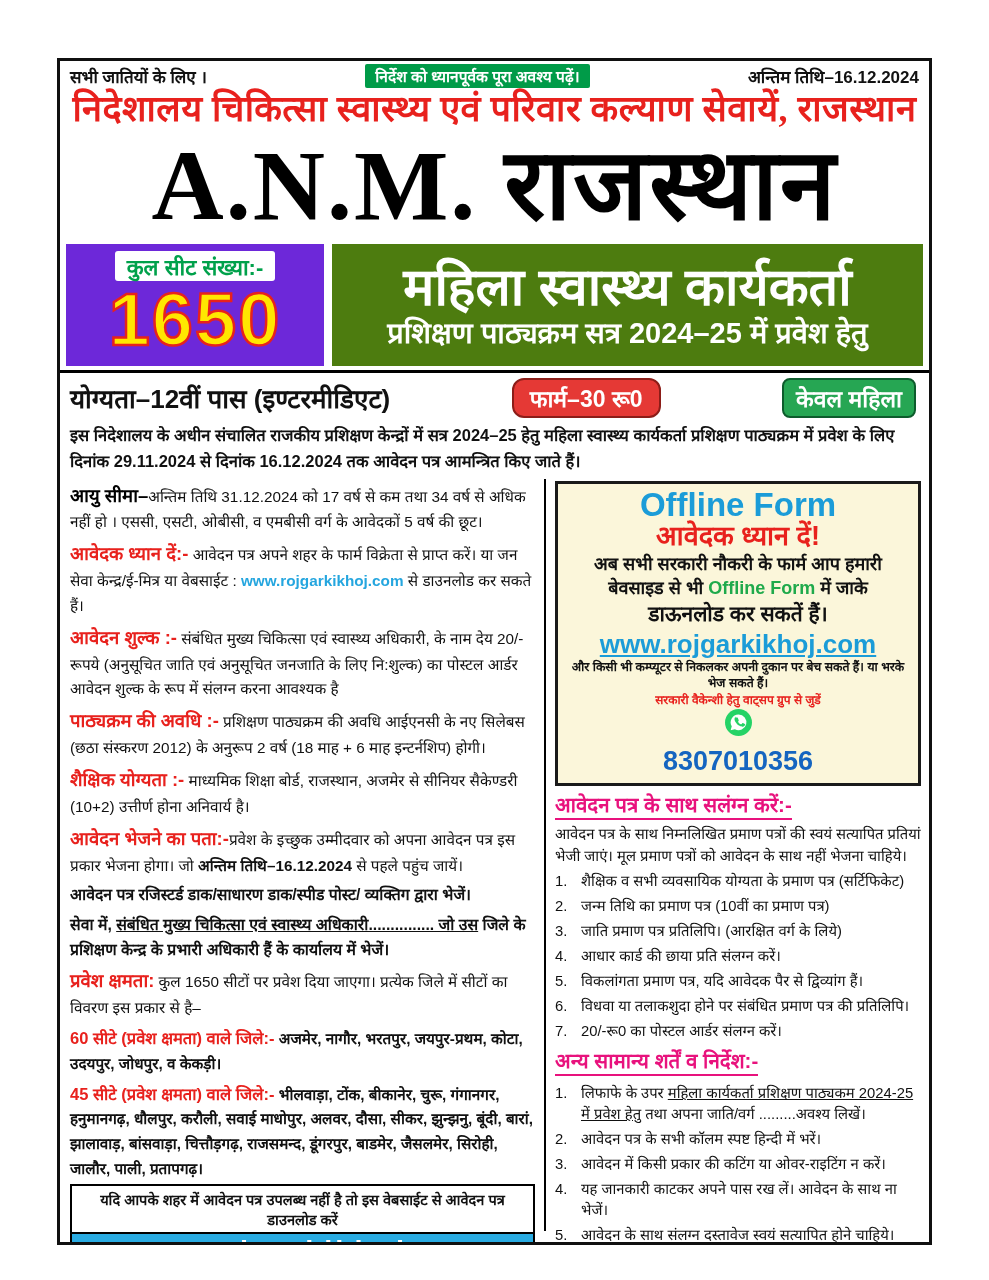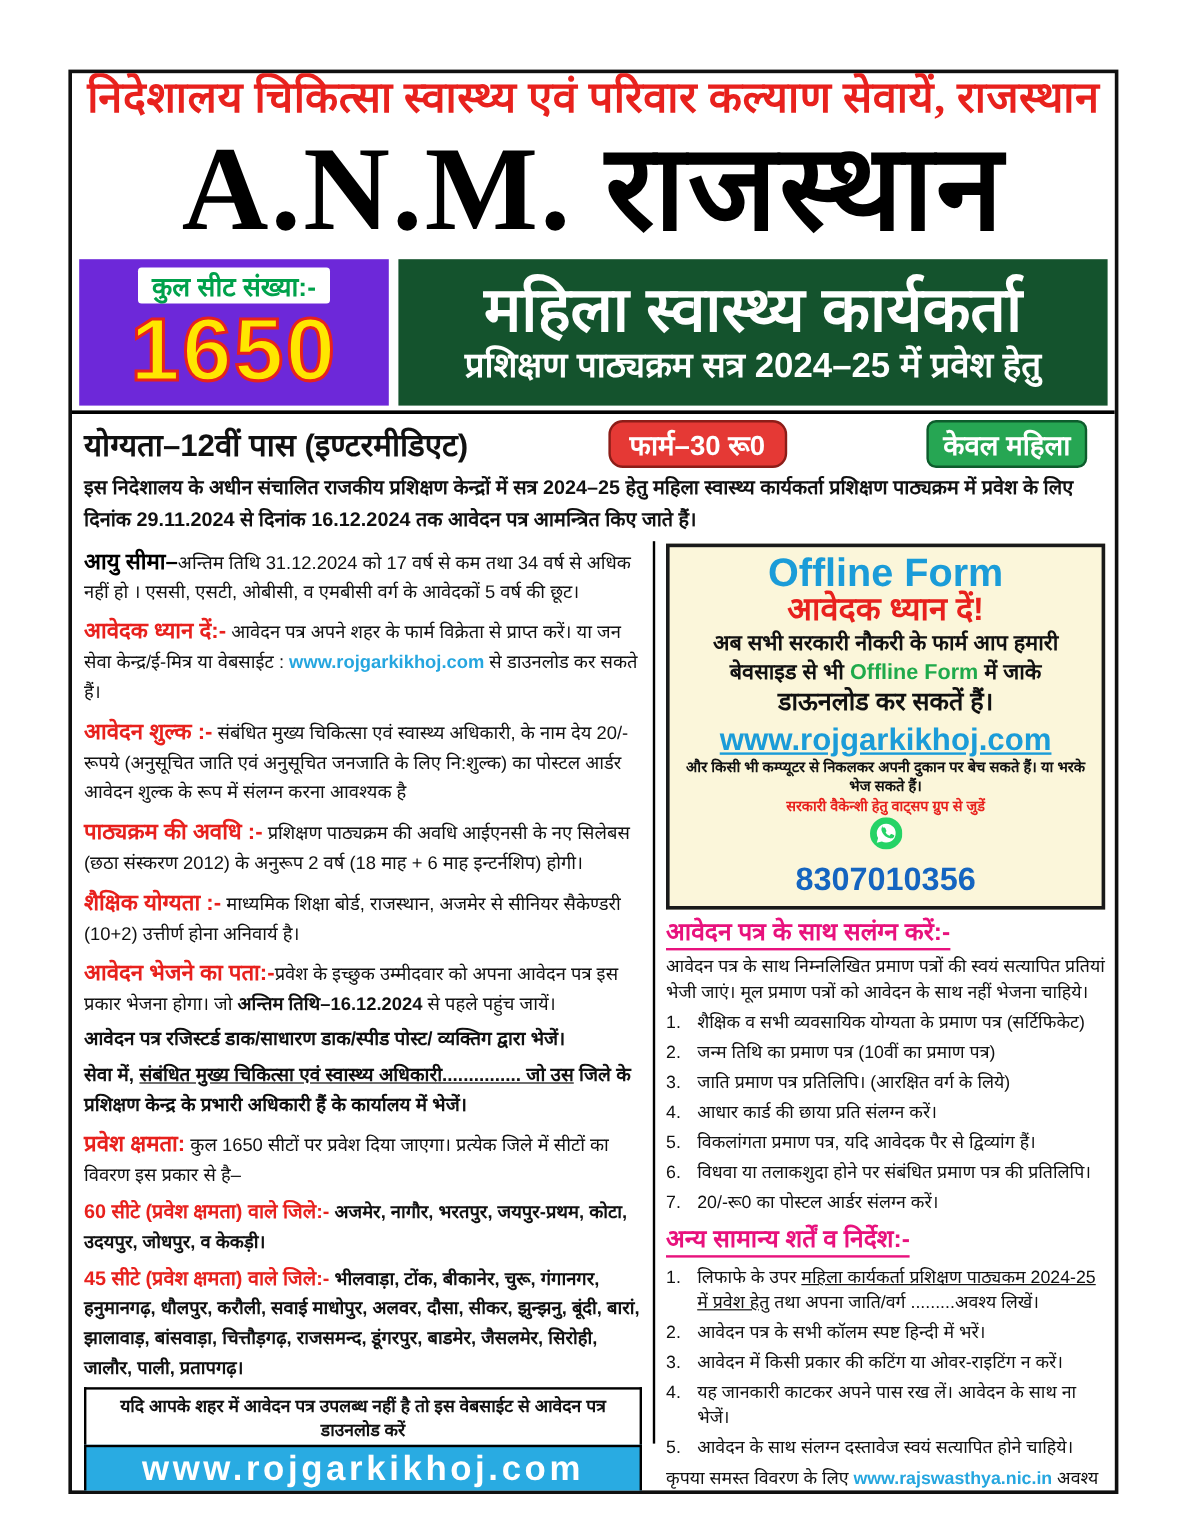--- a/index.html
+++ b/index.html
@@ -21,27 +21,27 @@
         font-family:"Liberation Serif","DejaVu Serif",serif;}
   
   .anm{font-family:"Liberation Serif","DejaVu Serif",serif;font-weight:900;font-size:100px;line-height:1.12;
        text-align:center;letter-spacing:2px;color:#000;white-space:nowrap;}
   
   .bannerrow{display:flex;margin:2px 6px 0 6px;height:122px;}
   .seatbox{width:258px;background:#6d28d9;display:flex;flex-direction:column;align-items:center;padding-top:5px;}
   .seatlabel{background:#fff;border-radius:3px;color:#00a14b;font-weight:800;font-size:22px;padding:0 12px;margin-top:2px;}
   .seatcount{color:#ffe700;font-weight:800;font-size:74px;line-height:1.05;
              -webkit-text-stroke:2.5px #e8211d;letter-spacing:2px;}
-  .bluebanner{flex:1;background:#14532d;margin-left:8px;color:#fff;text-align:center;
+  .bluebanner{flex:1;background:#4d7c0f;margin-left:8px;color:#fff;text-align:center;
               display:flex;flex-direction:column;justify-content:center;}
   .bb1{font-weight:800;font-size:52px;line-height:1.05;}
   .bb2{font-weight:800;font-size:29px;line-height:1.25;}
   
   .qualrow{display:flex;align-items:center;justify-content:space-between;border-top:3px solid #000;
-           margin-top:4px;padding:5px 23px 3px 10px;}
+           margin-top:4px;padding:5px 13px 3px 10px;}
   .qual{font-weight:800;font-size:26px;}
   .pill-red{background:#e53935;border:2px solid #8c1d18;border-radius:12px;color:#fff;font-weight:800;font-size:23px;padding:2px 16px;}
   .pill-green{background:#26a653;border:2px solid #0d5c2c;border-radius:8px;color:#fff;font-weight:800;font-size:23px;padding:2px 12px;}
   .intro{padding:2px 10px 4px 10px;font-size:16.5px;font-weight:600;line-height:1.55;}
   
   .cols{display:flex;align-items:stretch;height:752px;}
   .leftcol{width:465px;border-right:2.5px solid #000;padding:0 9px 0 10px;display:flex;flex-direction:column;}
   .rightcol{flex:1;padding:2px 8px 0 9px;display:flex;flex-direction:column;}
   .para{font-size:15.3px;line-height:1.62;margin:2px 0;font-weight:500;}
   .lead-red{color:#e8211d;font-weight:800;font-size:18.5px;}
@@ -72,20 +72,25 @@
   .sec-intro{font-size:14.8px;line-height:1.5;font-weight:500;}
   .li{display:flex;font-size:14.8px;line-height:1.42;margin:4px 0;font-weight:500;}
   .li .n{width:26px;flex:none;}
   .wicon{width:27px;height:27px;flex:none;}
 </style>
 </head>
 <body>
 
 <div class="poster">
 
+  <div class="topbar">
+    <span class="tb-left">सभी जातियों के लिए  ।</span>
+    <span class="tb-center">निर्देश को ध्यानपूर्वक पूरा अवश्य पढ़ें।</span>
+    <span class="tb-right">अन्तिम तिथि–16.12.2024</span>
+  </div>
 
   <div class="dept">निदेशालय चिकित्सा स्वास्थ्य एवं परिवार कल्याण सेवायें, राजस्थान</div>
 
   <div class="anm">A.N.M. राजस्थान</div>
 
   <div class="bannerrow">
     <div class="seatbox">
       <span class="seatlabel">कुल सीट संख्या:-</span>
       <span class="seatcount">1650</span>
     </div>

